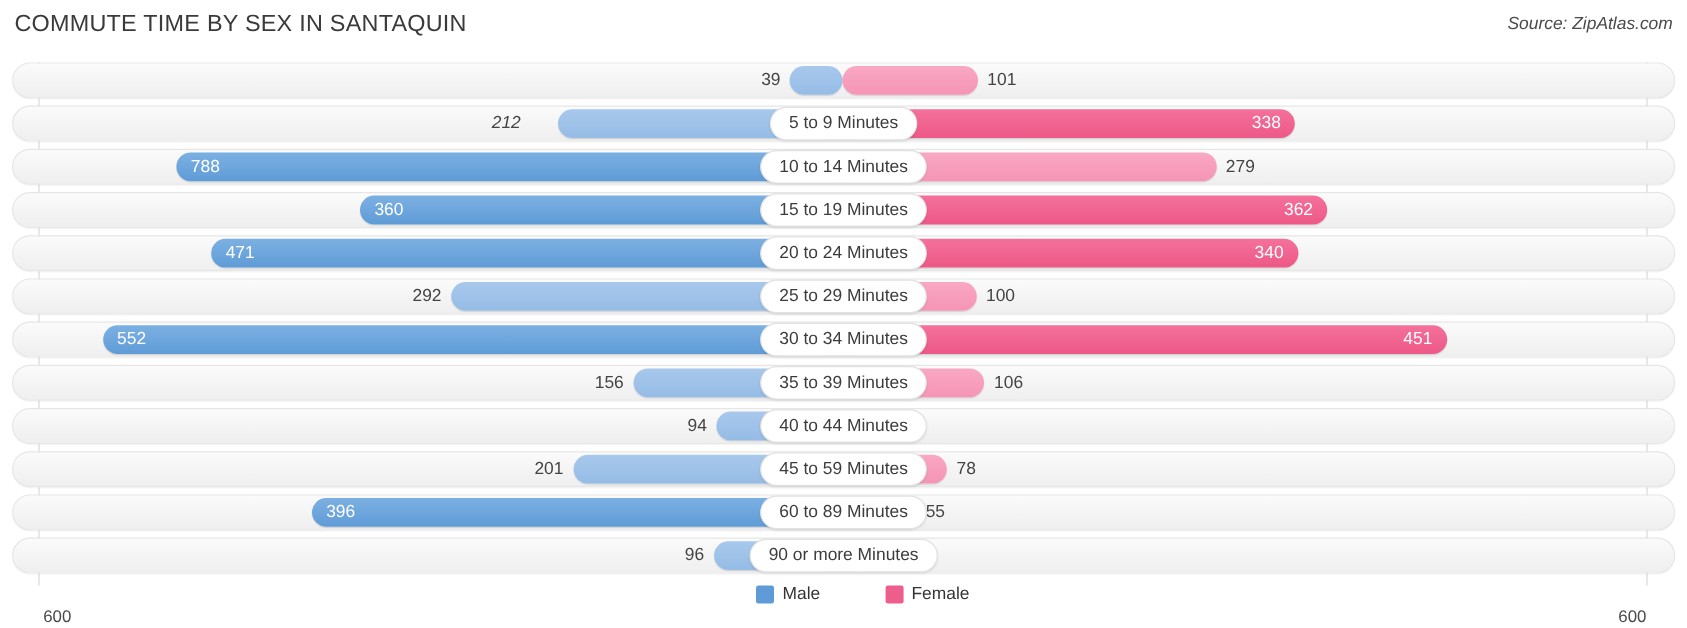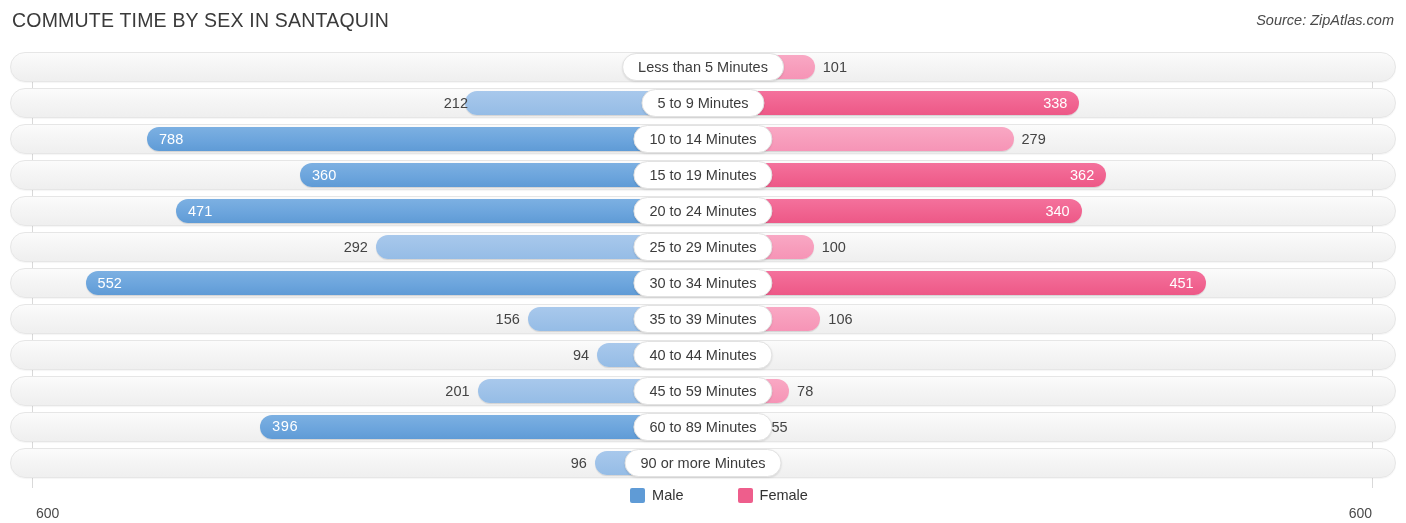--- a/index.html
+++ b/index.html
@@ -139,27 +139,26 @@
 
   <div class="plot" id="plot">
     <div class="axis-line axis-left"></div>
     <div class="axis-line axis-right"></div>
   <div class="row">
         <div class="track"></div>
         <div class="bar bar-male-light" style="left: 648.45px; width: 43.55px;"></div>
         <div class="bar bar-female-light" style="left: 692px; width: 112.783px;"></div>
         <div class="val" style="left: 640.45px; transform: translateX(-100%);">39</div>
         <div class="val" style="left: 812.783px;">101</div>
-        <div class="cat">Less than 5 Minutes</div>
       </div>
       <div class="row">
         <div class="track"></div>
         <div class="bar bar-male-light" style="left: 455.267px; width: 236.733px;"></div>
         <div class="bar bar-female" style="left: 692px; width: 377.433px;"></div>
-        <div class="val" style="left: 458px; transform: translateX(-100%);">212</div>
+        <div class="val" style="left: 424px; transform: translateX(-100%); font-style: italic;">212</div>
         <div class="val val-in" style="left: 1057.43px; transform: translateX(-100%);">338</div>
         <div class="cat">5 to 9 Minutes</div>
       </div>
       <div class="row">
         <div class="track"></div>
         <div class="bar bar-male" style="left: 137.017px; width: 554.983px;"></div>
         <div class="bar bar-female-light" style="left: 692px; width: 311.55px;"></div>
         <div class="val val-in" style="left: 149.017px;">788</div>
         <div class="val" style="left: 1011.55px;">279</div>
         <div class="cat">10 to 14 Minutes</div>
@@ -217,21 +216,21 @@
         <div class="bar bar-male-light" style="left: 467.55px; width: 224.45px;"></div>
         <div class="bar bar-female-light" style="left: 692px; width: 87.1px;"></div>
         <div class="val" style="left: 459.55px; transform: translateX(-100%);">201</div>
         <div class="val" style="left: 787.1px;">78</div>
         <div class="cat">45 to 59 Minutes</div>
       </div>
       <div class="row">
         <div class="track"></div>
         <div class="bar bar-male" style="left: 249.8px; width: 442.2px;"></div>
         <div class="bar bar-female-light" style="left: 692px; width: 61.4167px;"></div>
-        <div class="val val-in" style="left: 261.8px; font-family: Liberation Mono, monospace;">396</div>
+        <div class="val val-in" style="left: 261.8px;">396</div>
         <div class="val" style="left: 761.417px;">55</div>
         <div class="cat">60 to 89 Minutes</div>
       </div>
       <div class="row">
         <div class="track"></div>
         <div class="bar bar-male-light" style="left: 584.8px; width: 107.2px;"></div>
         <div class="bar bar-female-light" style="left: 692px; width: 27.9167px;"></div>
         <div class="val" style="left: 576.8px; transform: translateX(-100%);">96</div>
         <div class="val" style="left: 727.917px;">25</div>
         <div class="cat">90 or more Minutes</div>

